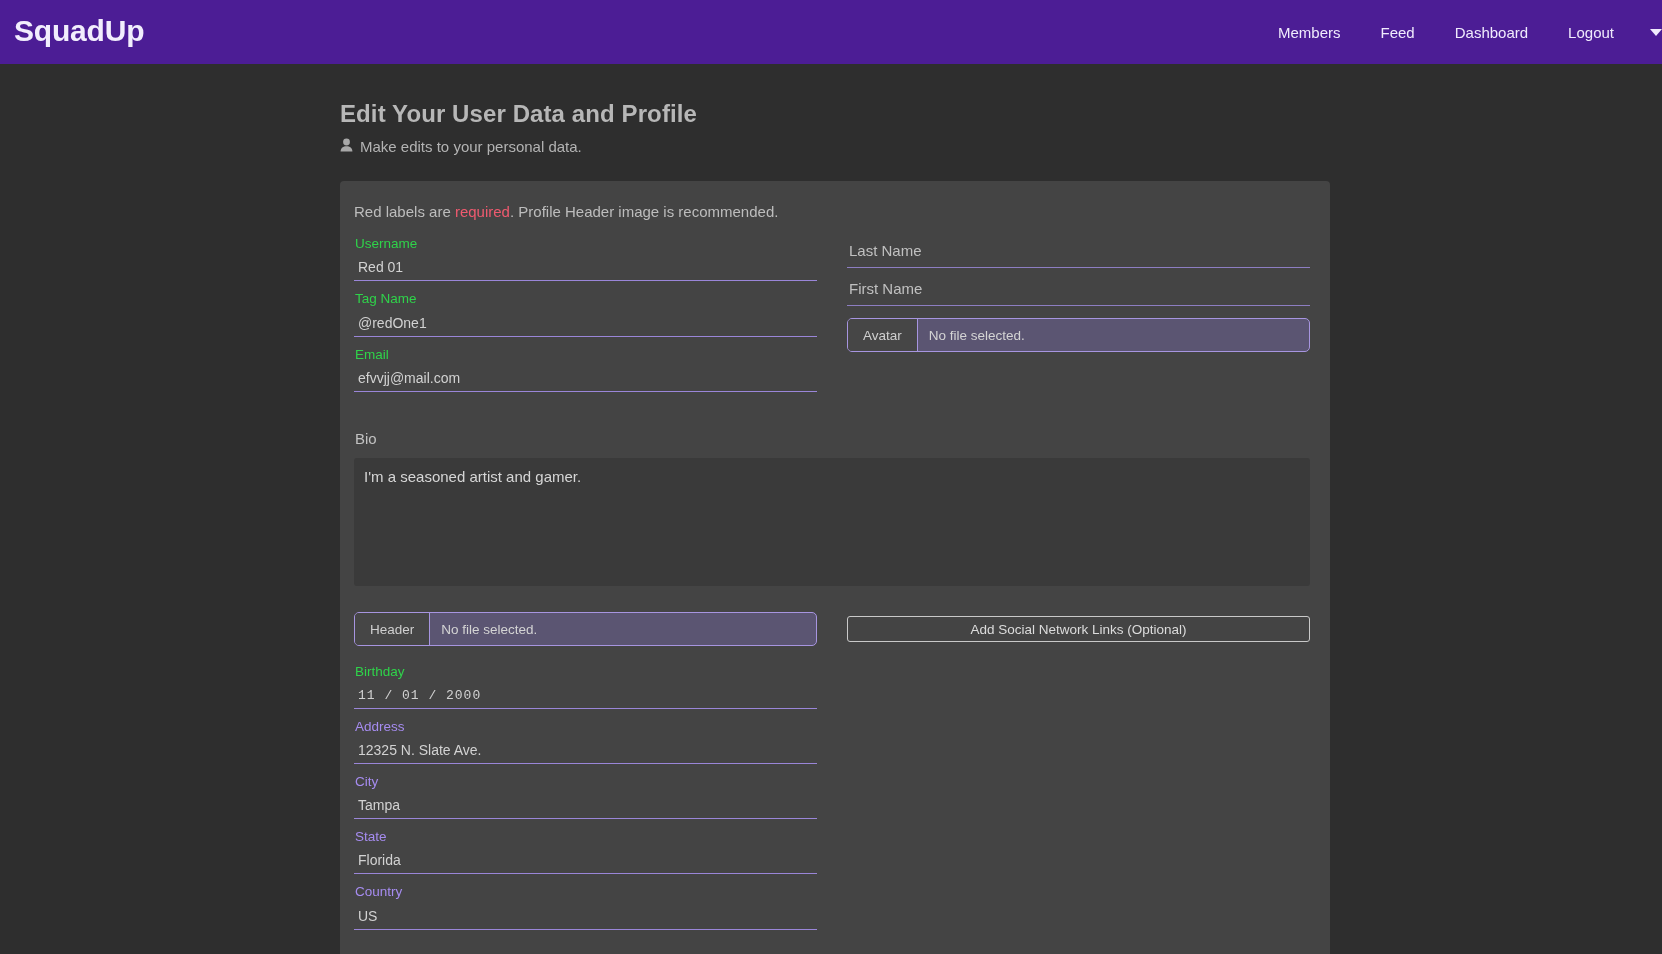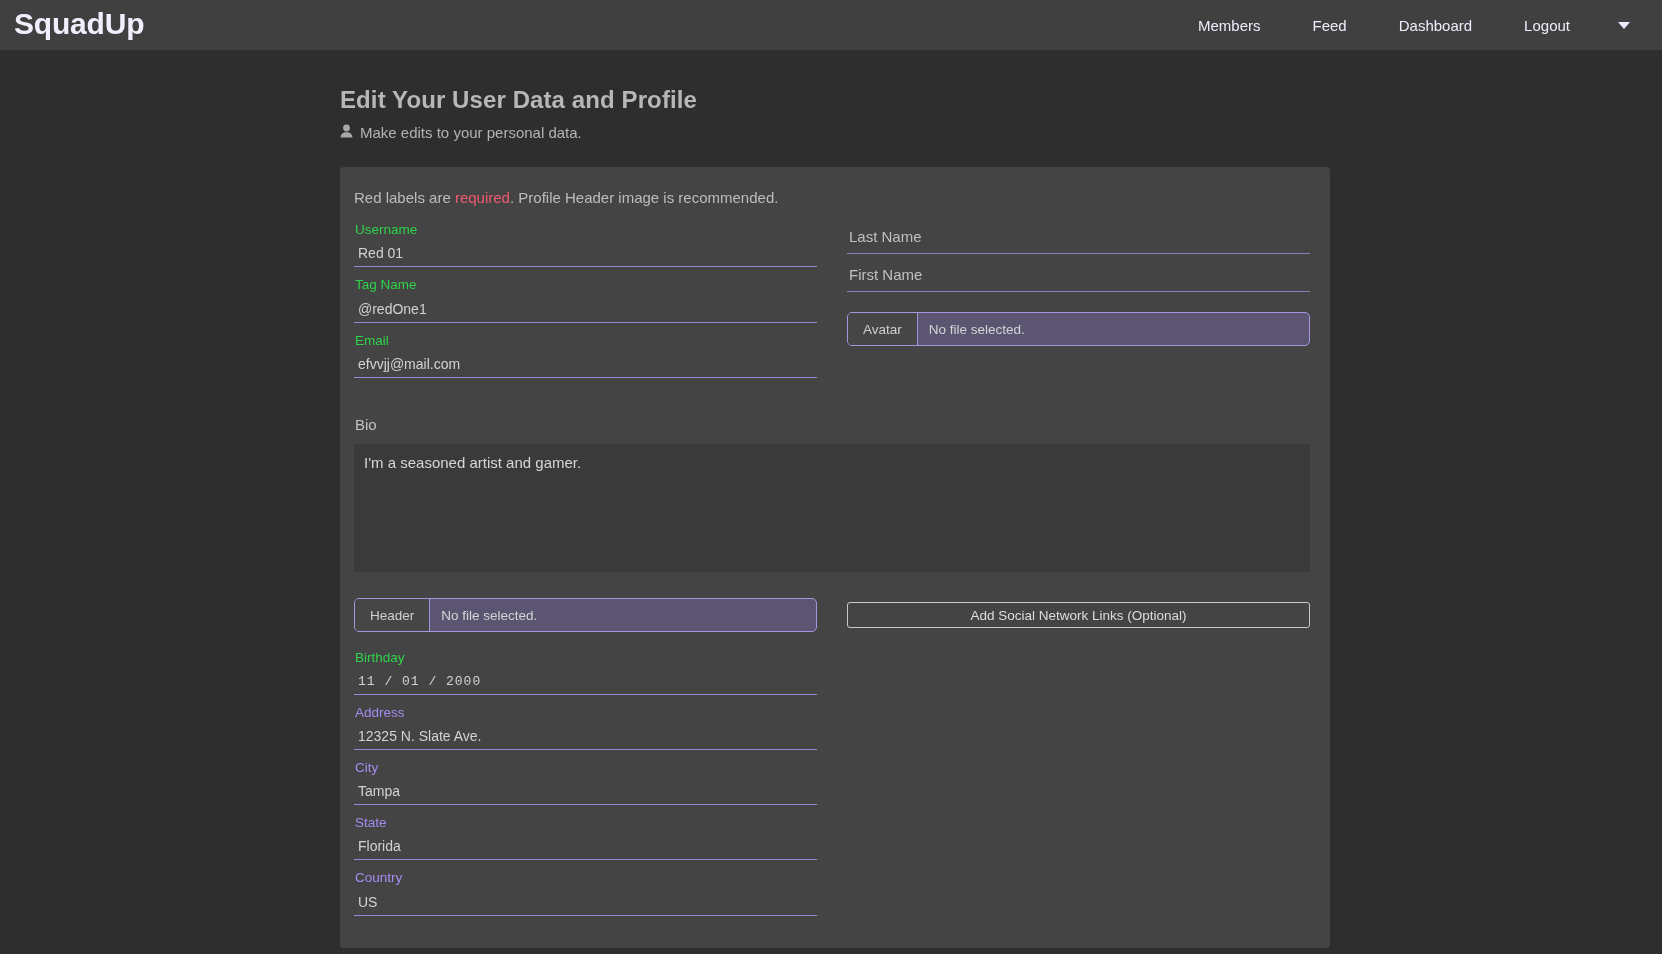--- a/index.html
+++ b/index.html
@@ -8,38 +8,38 @@
     width: 1662px;
     height: 954px;
     background: #2e2e2e;
     font-family: "Liberation Sans", sans-serif;
     color: #d6d6d6;
     overflow: hidden;
   }
 
   
   .navbar {
-    height: 50px;
-    background: #404040;
-    display: flex;
-    align-items: center;
-    padding: 0 32px 0 14px;
+    height: 64px;
+    background: #4c1d95;
+    display: flex;
+    align-items: center;
+    padding: 0 0 0 14px;
   }
   .brand {
     font-size: 30px;
     font-weight: bold;
     color: #f2eefd;
     letter-spacing: -0.2px;
     line-height: 1;
     padding-bottom: 2px;
   }
   .nav-links {
     margin-left: auto;
     display: flex;
-    gap: 16px;
+    gap: 4px;
   }
   .nav-link {
     color: #f0ebfd;
     font-size: 15px;
     padding: 0 18px;
     text-decoration: none;
     white-space: nowrap;
   }
   .nav-caret {
     width: 26px;
@@ -265,21 +265,21 @@
           <div class="ph-field" style="margin-top:8px">
             <div class="ph-text">Last Name</div>
             <div class="ph-line"></div>
           </div>
 
           <div class="ph-field" style="margin-top:12px">
             <div class="ph-text">First Name</div>
             <div class="ph-line"></div>
           </div>
 
-          <div class="fileinput" style="margin-top:20px">
+          <div class="fileinput" style="margin-top:12px">
             <div class="fbtn">Avatar</div>
             <div class="fname">No file selected.</div>
           </div>
 
         </div>
       </div>
 
       <div class="cols" style="margin-top:10px">
         <div style="width:958px">
           <label class="flabel plain" style="margin-bottom:8px">Bio</label>

